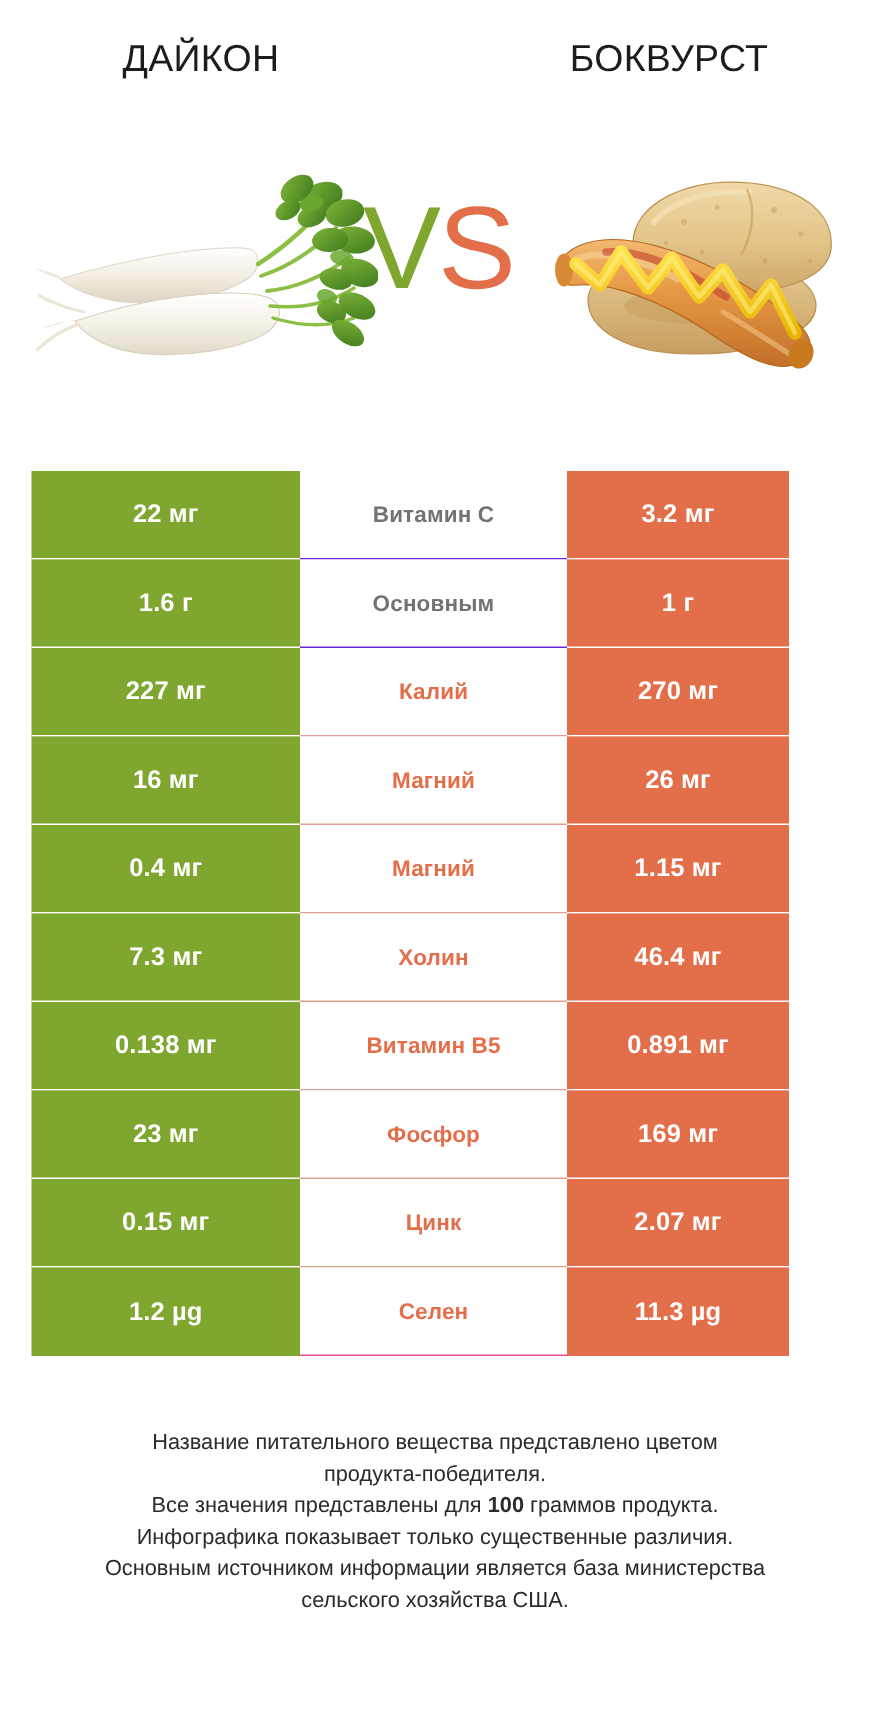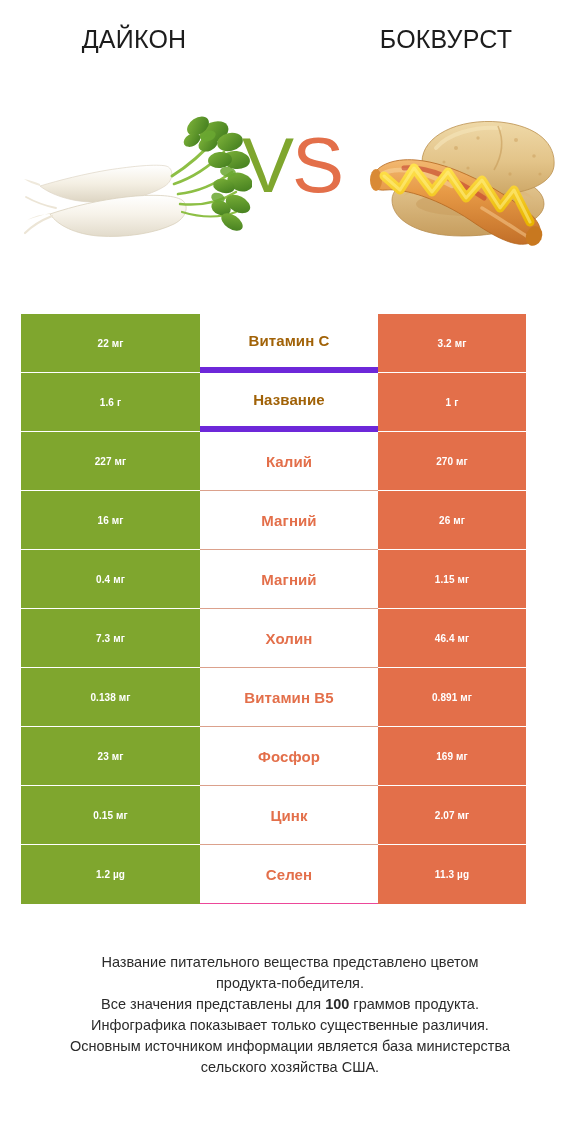--- a/index.html
+++ b/index.html
@@ -95,21 +95,21 @@
     display: flex;
     height: 59px;
     align-items: stretch;
     position: relative;
   }
   .cell {
     display: flex;
     align-items: center;
     justify-content: center;
     box-sizing: border-box;
-    font-size: 10px;
+    font-size: 17px;
     letter-spacing: 0.1px;
   }
   .cell-left {
     width: 179px;
     background: #7FA62E;
     color: #ffffff;
     font-weight: 700;
     border-bottom: 1.5px solid #ffffff;
   }
   .cell-mid {
@@ -121,21 +121,21 @@
   .cell-right {
     width: 148px;
     background: #E36F4A;
     color: #ffffff;
     font-weight: 700;
     border-bottom: 1.5px solid #ffffff;
   }
   .row:last-child .cell-left,
   .row:last-child .cell-right { border-bottom: none; }
 
-  .cell-mid.win-green { color: #a16207; border-bottom: 6px solid #6d28d9; }
+  .cell-mid.win-green { color: #737373; border-bottom: 1px solid #6d28d9; }
   .cell-mid.win-orange { color: #E36F4A; border-bottom: 1px solid #dba18c; }
   .row:last-child .cell-mid { border-bottom: 1px solid #ec4899; }
 
   
   .footer {
     position: absolute;
     left: 0;
     top: 952px;
     width: 580px;
     text-align: center;
@@ -291,21 +291,21 @@
   <div class="table">
 
     <div class="row">
       <div class="cell cell-left">22 мг</div>
       <div class="cell cell-mid win-green">Витамин С</div>
       <div class="cell cell-right">3.2 мг</div>
     </div>
 
     <div class="row">
       <div class="cell cell-left">1.6 г</div>
-      <div class="cell cell-mid win-green">Название</div>
+      <div class="cell cell-mid win-green">Основным</div>
       <div class="cell cell-right">1 г</div>
     </div>
 
     <div class="row">
       <div class="cell cell-left">227 мг</div>
       <div class="cell cell-mid win-orange">Калий</div>
       <div class="cell cell-right">270 мг</div>
     </div>
 
     <div class="row">

